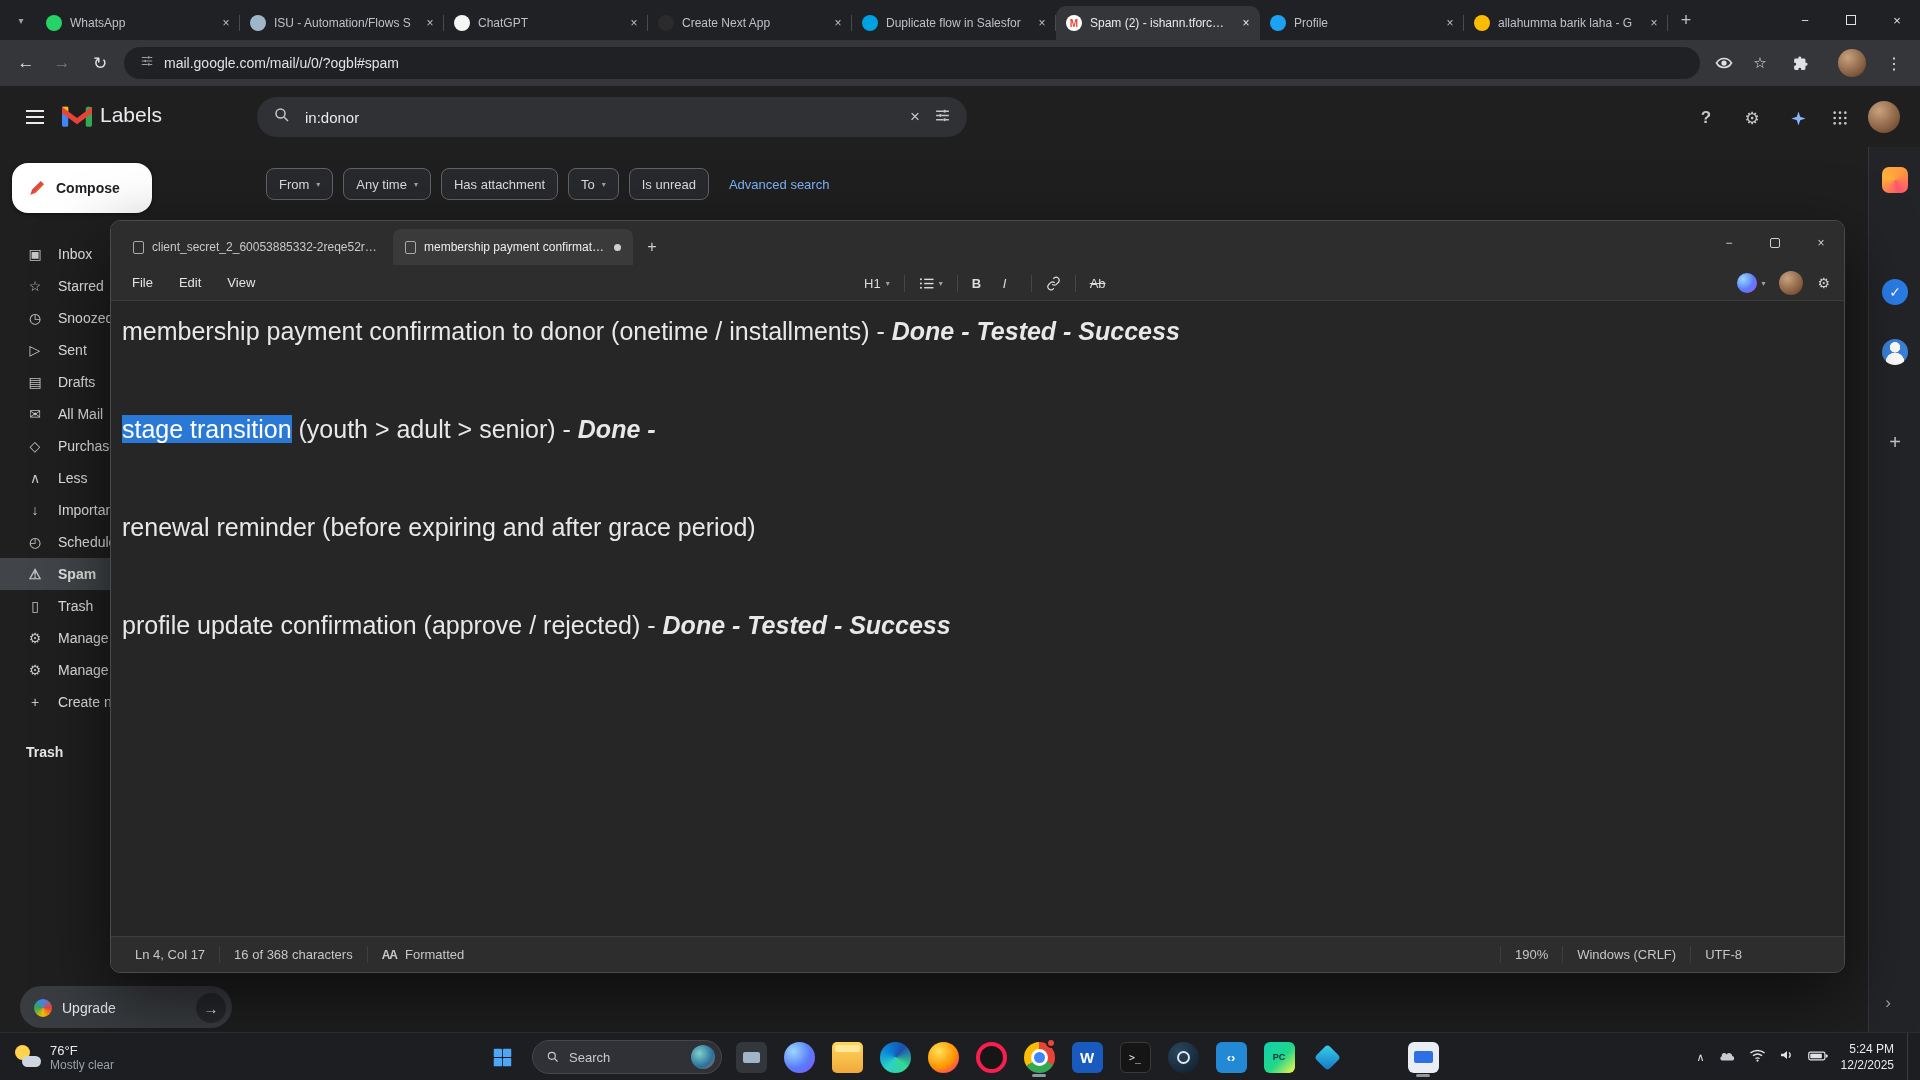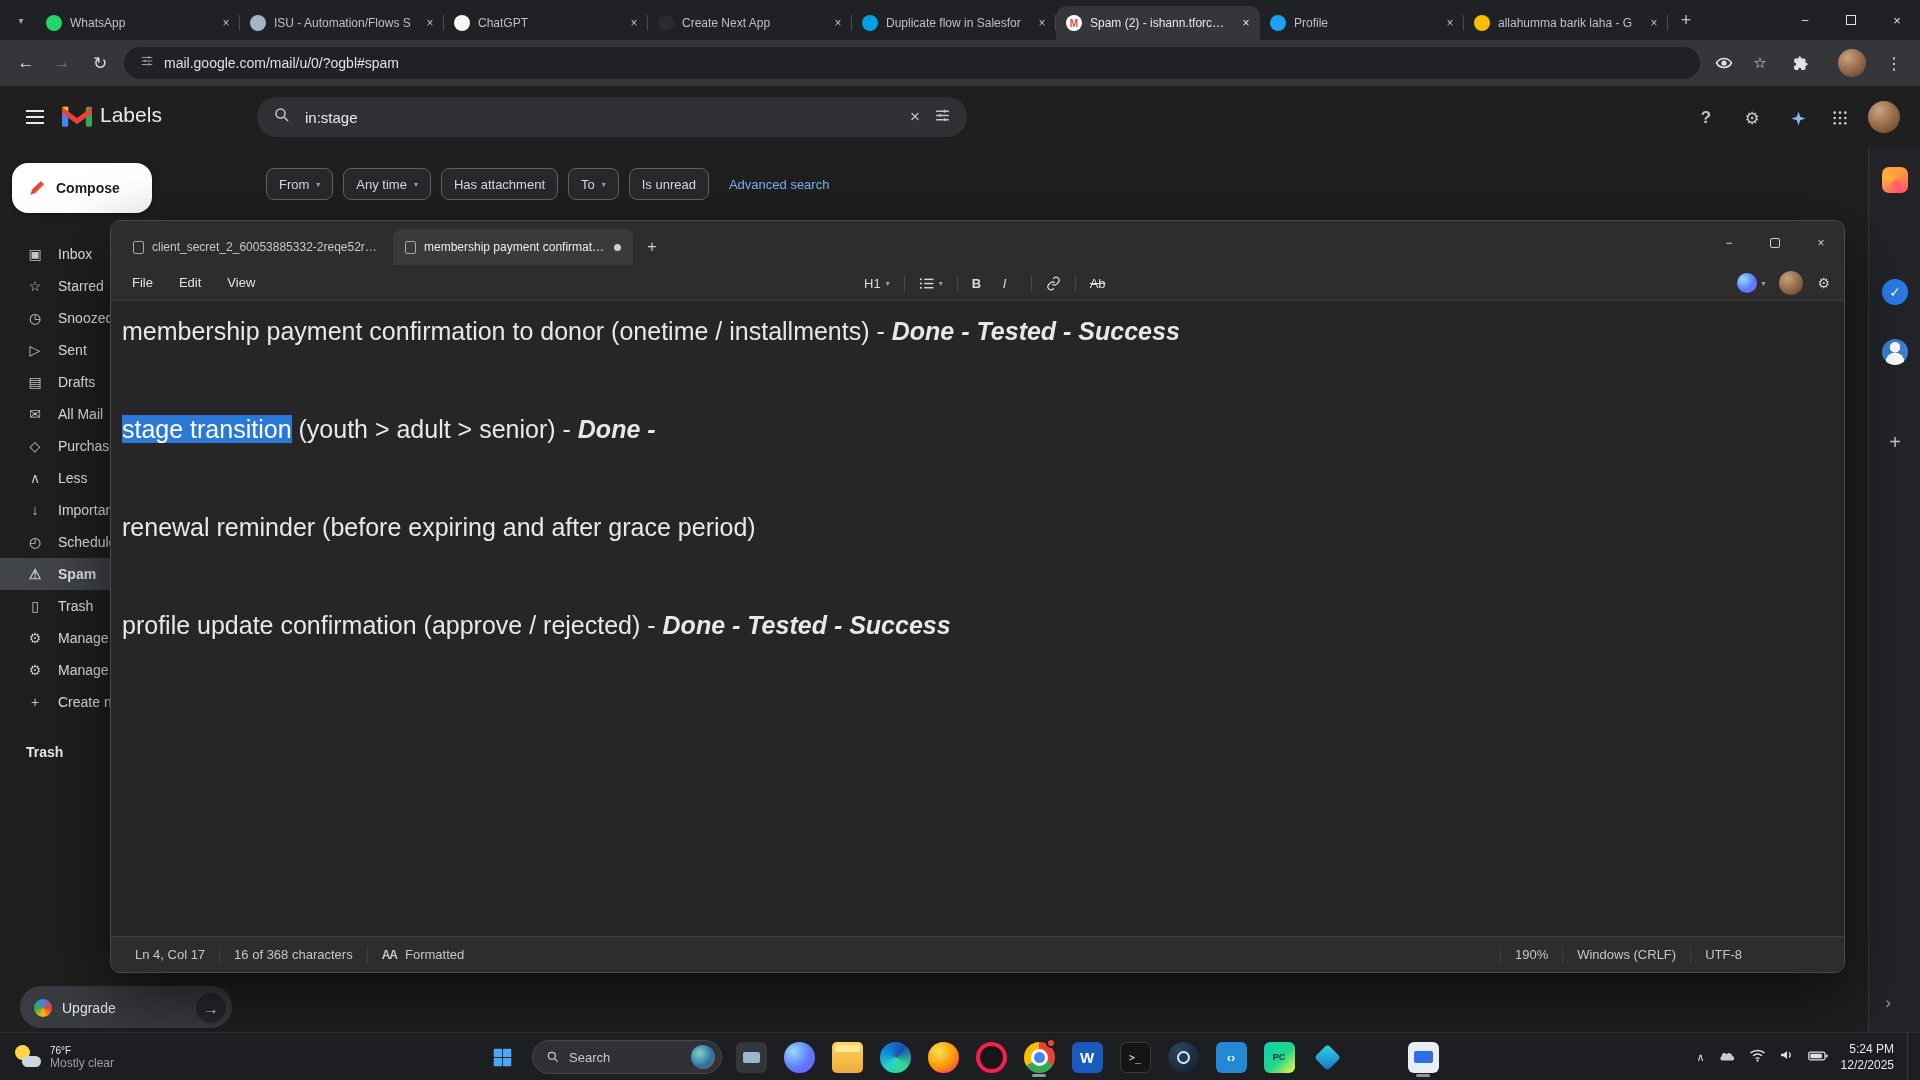--- a/index.html
+++ b/index.html
@@ -93,21 +93,21 @@
 .st-sep{width:1px;height:17px;background:#3e3e3f}
 .st-spacer{flex:1}
 .aa{font-weight:700;font-size:12px;letter-spacing:-1px}
 
 
 .taskbar{position:absolute;left:0;top:1032px;width:1920px;height:48px;background:#1d1e22;border-top:1px solid #2c2d31}
 .weather{position:absolute;left:0;top:0;height:48px;display:flex;align-items:center;gap:9px;padding:0 14px}
 .w-icon{width:27px;height:26px;position:relative}
 .w-icon::before{content:"";position:absolute;left:1px;top:1px;width:15px;height:15px;border-radius:50%;background:#ffd34d}
 .w-icon::after{content:"";position:absolute;right:0;bottom:3px;width:19px;height:11px;border-radius:8px;background:#cdd6e1}
-.w-temp{font-size:10px;color:#e8eaed}
+.w-temp{font-size:13px;color:#e8eaed}
 .w-cond{font-size:12px;color:#9aa0a6}
 .tb-center{position:absolute;left:482px;top:0;height:48px;display:flex;align-items:center;gap:10px}
 .tb-start{width:40px;height:40px;display:flex;align-items:center;justify-content:center;border-radius:6px}
 .tb-search{width:190px;height:34px;border-radius:17px;background:#2f3136;border:1px solid #45474c;display:flex;align-items:center;gap:9px;padding:0 6px 0 13px;color:#c9cbce;font-size:13px}
 .tb-search .thumb{margin-left:auto;width:24px;height:24px;border-radius:50%;background:radial-gradient(circle at 35% 35%,#7fd1c8,#2a6f9e 60%,#c76b3f)}
 #tb-apps{display:flex;gap:10px}
 .tb-app{width:38px;height:44px;position:relative;display:flex;align-items:center;justify-content:center}
 .app{width:31px;height:31px;display:flex;align-items:center;justify-content:center;font-size:10px;color:#fff;font-weight:700;border-radius:7px;position:relative}
 .app.device{background:#33373c;border-radius:6px}
 .app.device::after{content:"";width:17px;height:11px;background:#9fb5c9;border-radius:2px}
@@ -234,21 +234,21 @@
             <path d="M0 2l12 9L24 2v5L12 16 0 7z" fill="#ea4335"></path>
             <path d="M0 2l5 3.8V2z" fill="#fbbc04"></path>
           </svg>
         <span>Labels</span>
       </div>
       <div class="gm-search">
         <span><svg width="18" height="18" viewBox="0 0 24 24" fill="none" stroke="#c4c7c5" stroke-width="2">
               <circle cx="10" cy="10" r="6"></circle>
               <path d="M15 15l5 5"></path>
             </svg></span>
-        <span class="gm-query">in:stage</span>
+        <span class="gm-query">in:donor</span>
         <span style="font-size:17px;color:#c4c7c5">×</span>
         <span><svg width="17" height="17" viewBox="0 0 24 24" fill="none" stroke="#c4c7c5" stroke-width="2">
               <path d="M3 6h10M17 6h4M3 12h4M11 12h10M3 18h10M17 18h4"></path>
               <circle cx="15" cy="6" r="2" fill="#c4c7c5" stroke="none"></circle>
               <circle cx="9" cy="12" r="2" fill="#c4c7c5" stroke="none"></circle>
               <circle cx="15" cy="18" r="2" fill="#c4c7c5" stroke="none"></circle>
             </svg></span>
       </div>
       <div class="gm-hicon" style="left:1692px;font-weight:700">?</div>
       <div class="gm-hicon" style="left:1738px">⚙</div>

